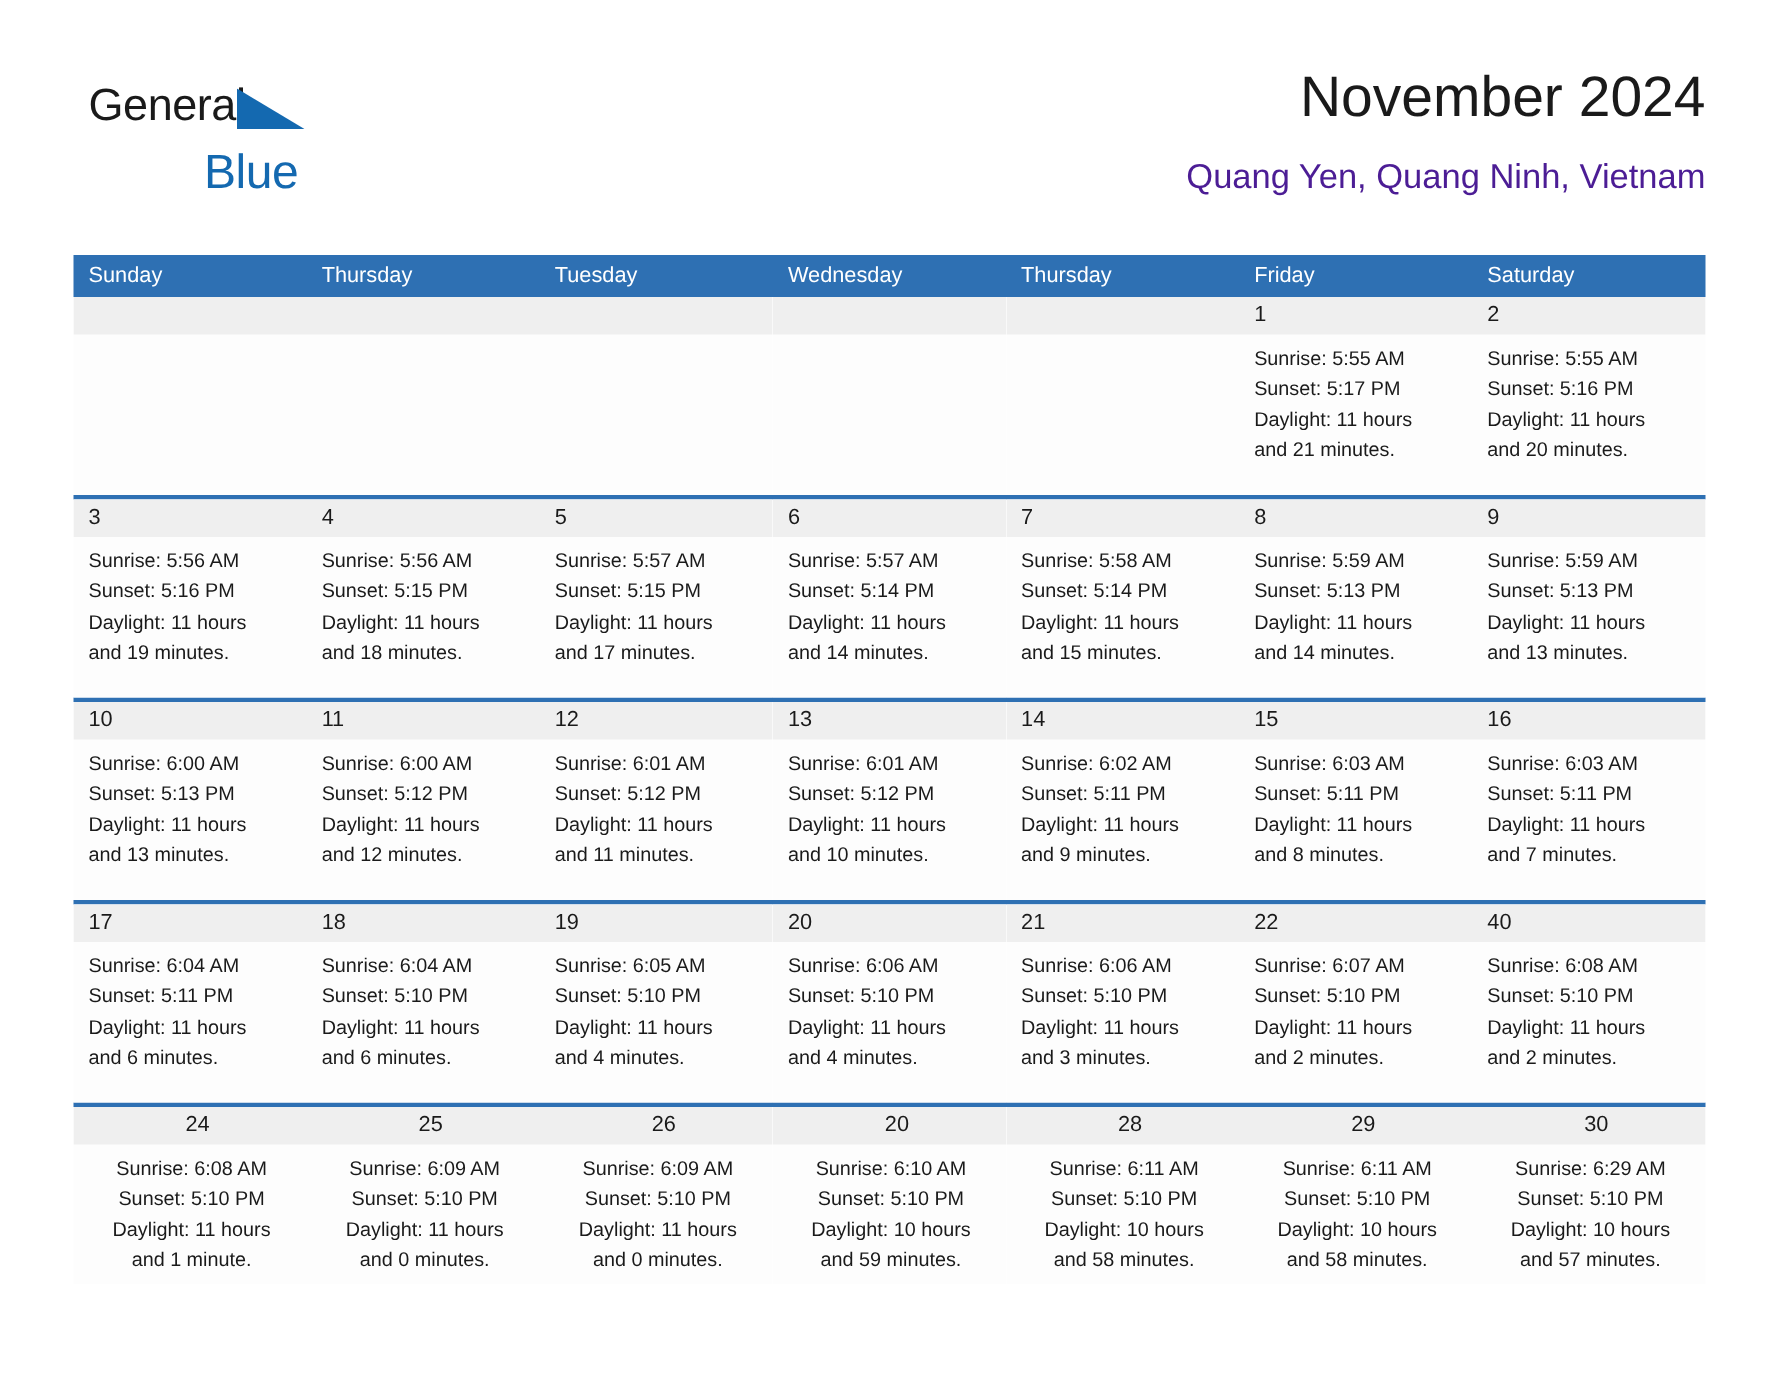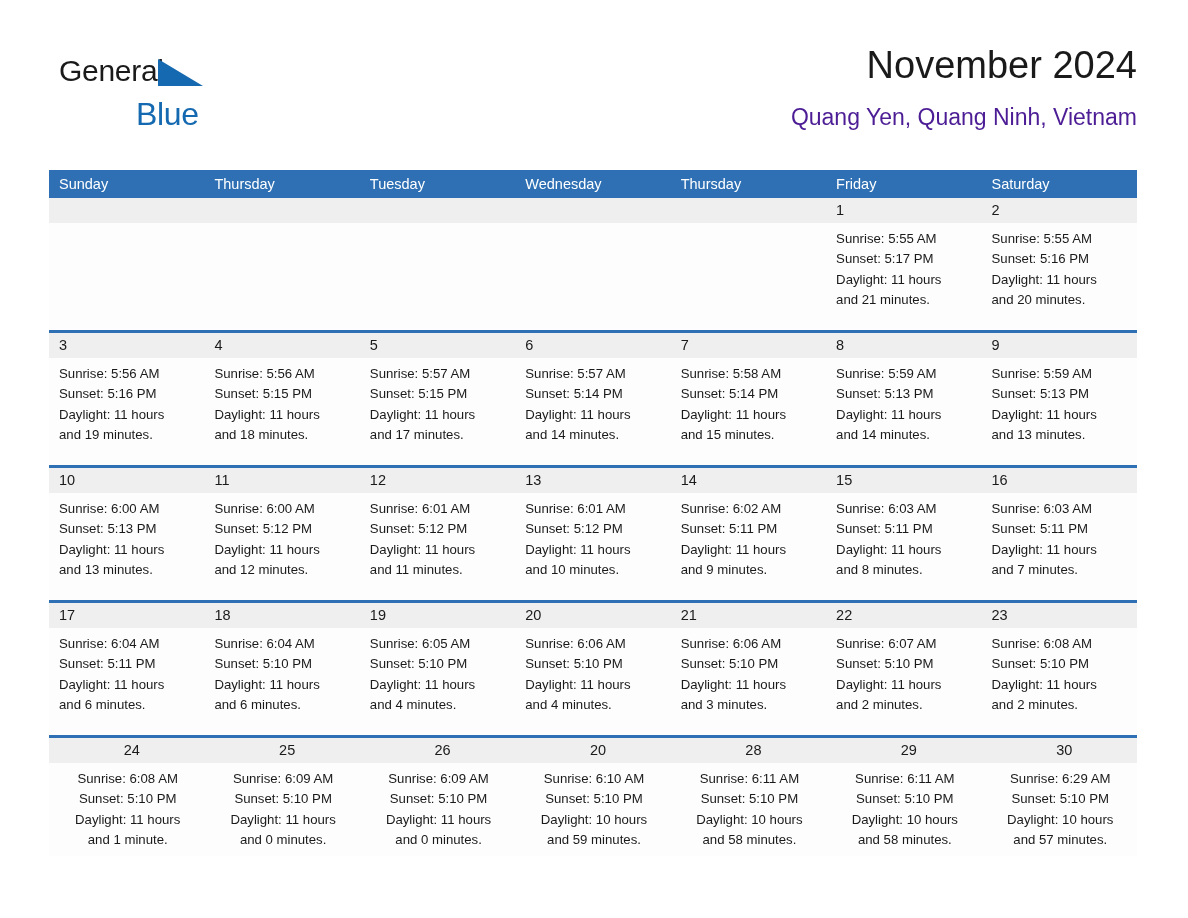--- a/index.html
+++ b/index.html
@@ -420,21 +420,21 @@
           <div class="day-cell">
             <div class="day-num-strip"><span class="day-num">22</span></div>
             <div class="day-body">
               <div class="day-line">Sunrise: 6:07 AM</div>
               <div class="day-line">Sunset: 5:10 PM</div>
               <div class="day-line">Daylight: 11 hours</div>
               <div class="day-line">and 2 minutes.</div>
             </div>
           </div>
           <div class="day-cell">
-            <div class="day-num-strip"><span class="day-num">23</span></div>
+            <div class="day-num-strip"><span class="day-num">40</span></div>
             <div class="day-body">
               <div class="day-line">Sunrise: 6:08 AM</div>
               <div class="day-line">Sunset: 5:10 PM</div>
               <div class="day-line">Daylight: 11 hours</div>
               <div class="day-line">and 2 minutes.</div>
             </div>
           </div>
         </div>
         <div class="week-row last-row">
           <div class="day-cell">

